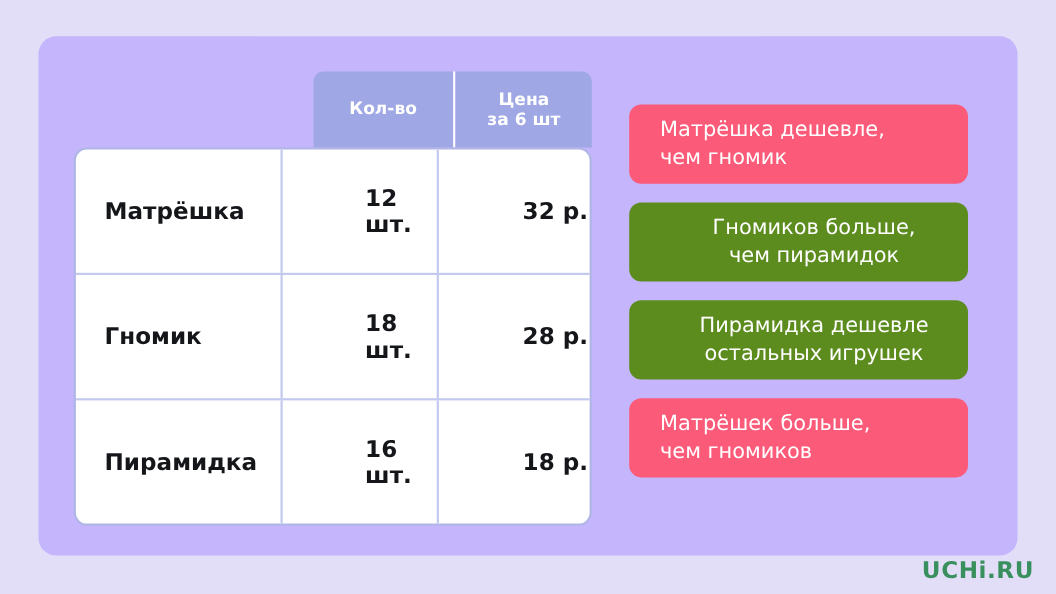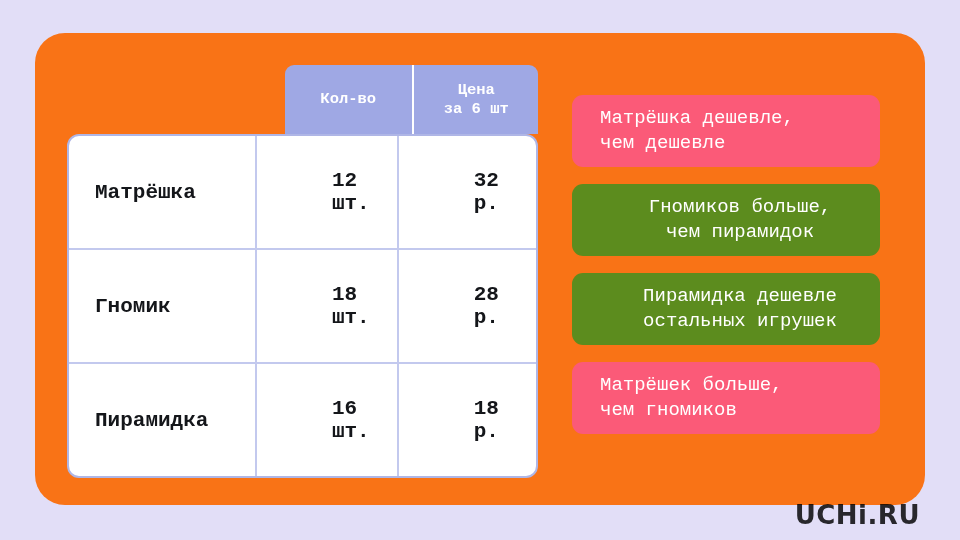--- a/index.html
+++ b/index.html
@@ -15,23 +15,22 @@
     position: relative;
   }
 
   
   #slide-panel {
     position: absolute;
     left: 35px;
     top: 33px;
     width: 890px;
     height: 472px;
-    background: #f97316;
-    border-radius: 30px;
-    font-family: Liberation Mono, monospace;
+    background: #c4b5fd;
+    border-radius: 16px;
   }
 
   
   #price-table {
     position: absolute;
     left: 32px;   
     top: 32px;    
     width: 471px; 
     height: 413px;
   }
@@ -141,26 +140,26 @@
     font-size: 19px;
     line-height: 1.34;
   }
   .statement-card.pink  { background: #FB5A78; }
   .statement-card.green { background: #5C8C1E; text-align: center; }
   .statement-line { display: block; white-space: nowrap; }
 
   
   #watermark {
     position: absolute;
-    right: 40px;
+    right: 20px;
     bottom: 10px;
-    font-size: 26px;
+    font-size: 21px;
     font-weight: bold;
     letter-spacing: 0.5px;
-    color: #000000;
+    color: #15803d;
     opacity: 0.82;
   }
 </style>
 </head>
 <body>
 
 <div id="slide-panel">
 
   <div id="price-table">
 
@@ -197,21 +196,21 @@
         <div class="td td-price">18 р.</div>
       </div>
 
     </div>
   </div>
 
   <div id="statements">
 
     <div class="statement-card pink">
       <span class="statement-line">Матрёшка дешевле,</span>
-      <span class="statement-line">чем дешевле</span>
+      <span class="statement-line">чем гномик</span>
     </div>
 
     <div class="statement-card green">
       <span class="statement-line">Гномиков больше,</span>
       <span class="statement-line">чем пирамидок</span>
     </div>
 
     <div class="statement-card green">
       <span class="statement-line">Пирамидка дешевле</span>
       <span class="statement-line">остальных игрушек</span>

